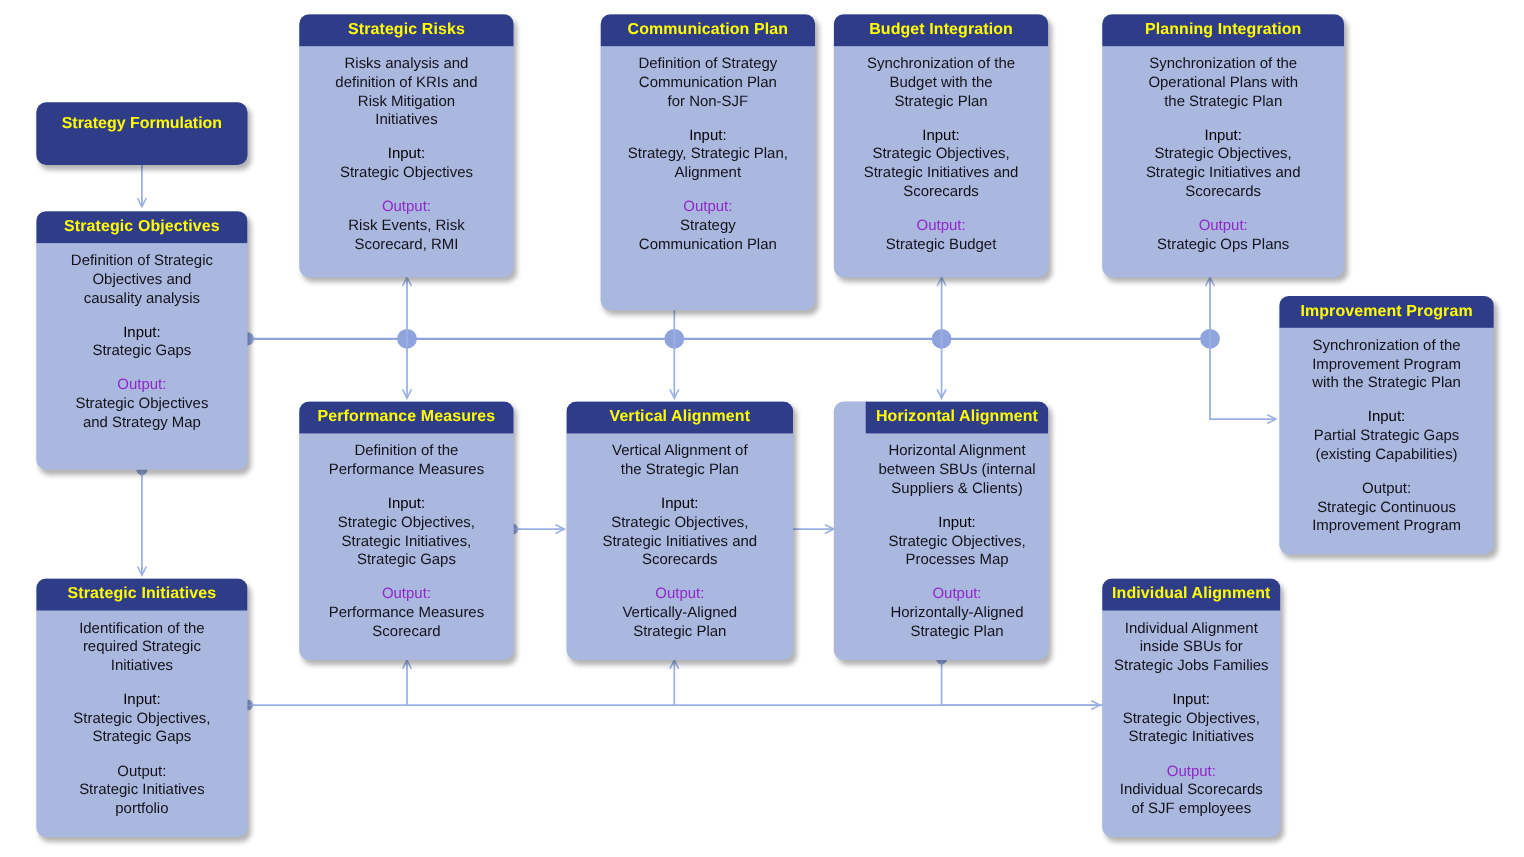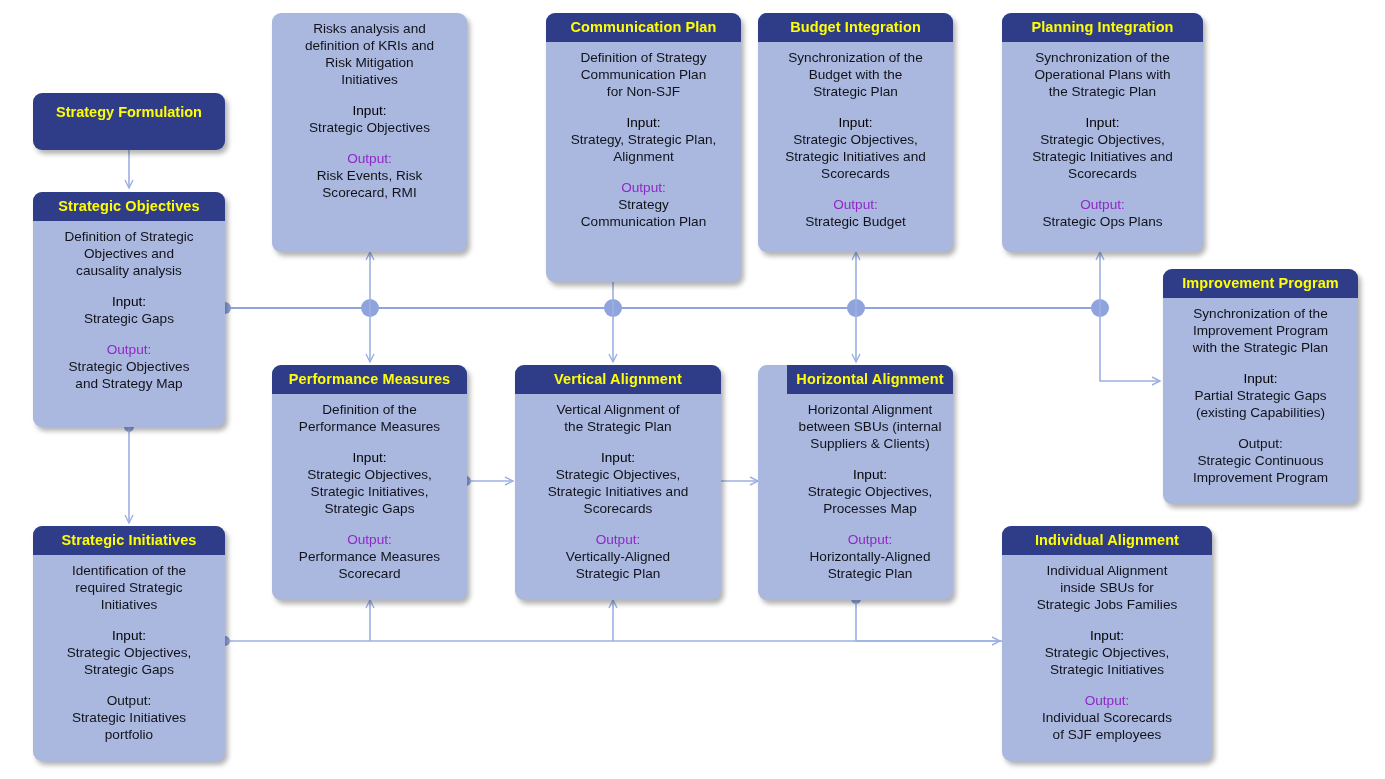--- a/index.html
+++ b/index.html
@@ -153,20 +153,21 @@
       </div>
       <div class="blk">
         <span class="lbl dark">Output:</span>
         <span class="val">Strategic Initiatives
 portfolio</span>
       </div>
     </div>
   </div>
 
   <div class="card" style="left:272px;top:13px;width:195px;height:239px;">
+    <div class="hdr">Strategic Risks</div>
     <div class="body">
       <div class="desc">Risks analysis and
 definition of KRIs and
 Risk Mitigation
 Initiatives</div>
       <div class="blk">
         <span class="lbl purple">Input:</span>
         <span class="val">Strategic Objectives</span>
       </div>
       <div class="blk">
@@ -208,21 +209,21 @@
 Strategic Initiatives and
 Scorecards</span>
       </div>
       <div class="blk">
         <span class="lbl purple2">Output:</span>
         <span class="val">Strategic Budget</span>
       </div>
     </div>
   </div>
 
-  <div class="card" style="left:1002px;top:13px;width:201px;height:239px;">
+  <div class="card" style="left:1002px;top:13px;width:220px;height:239px;">
     <div class="hdr">Planning Integration</div>
     <div class="body">
       <div class="desc">Synchronization of the
 Operational Plans with
 the Strategic Plan</div>
       <div class="blk">
         <span class="lbl purple">Input:</span>
         <span class="val">Strategic Objectives,
 Strategic Initiatives and
 Scorecards</span>
@@ -303,21 +304,21 @@
 Processes Map</span>
       </div>
       <div class="blk">
         <span class="lbl purple2">Output:</span>
         <span class="val">Horizontally-Aligned
 Strategic Plan</span>
       </div>
     </div>
   </div>
 
-  <div class="card" style="left:1002px;top:526px;width:210px;height:235px;">
+  <div class="card" style="left:1002px;top:526px;width:162px;height:235px;">
     <div class="hdr">Individual Alignment</div>
     <div class="body">
       <div class="desc">Individual Alignment
 inside SBUs for
 Strategic Jobs Families</div>
       <div class="blk">
         <span class="lbl purple">Input:</span>
         <span class="val">Strategic Objectives,
 Strategic Initiatives</span>
       </div>

